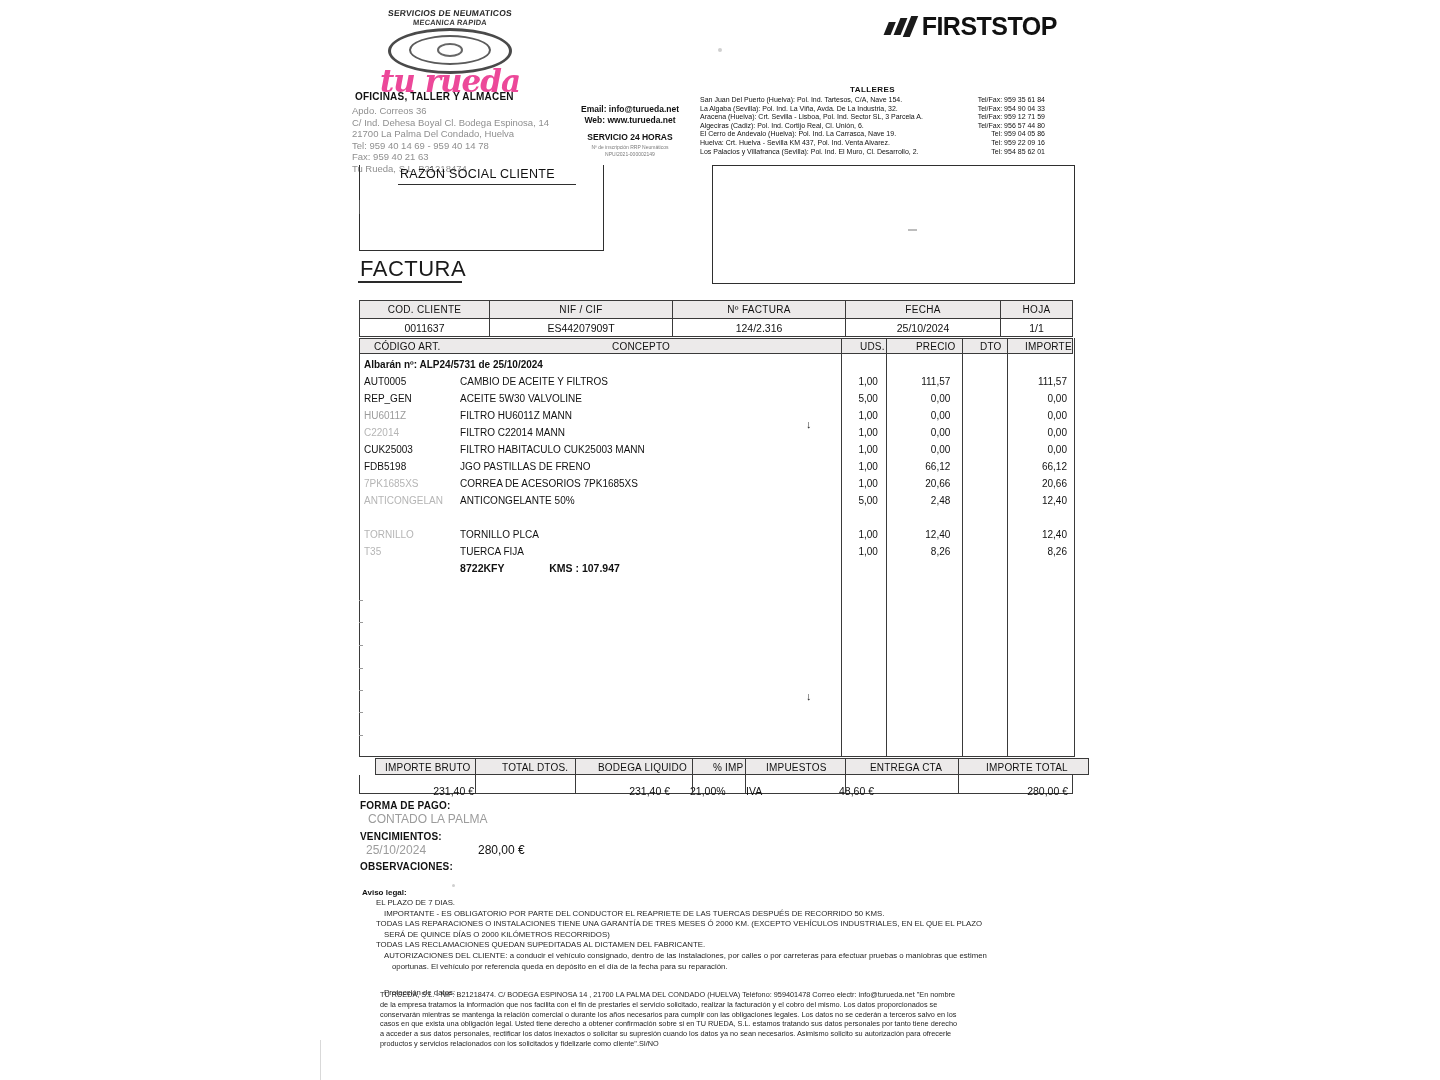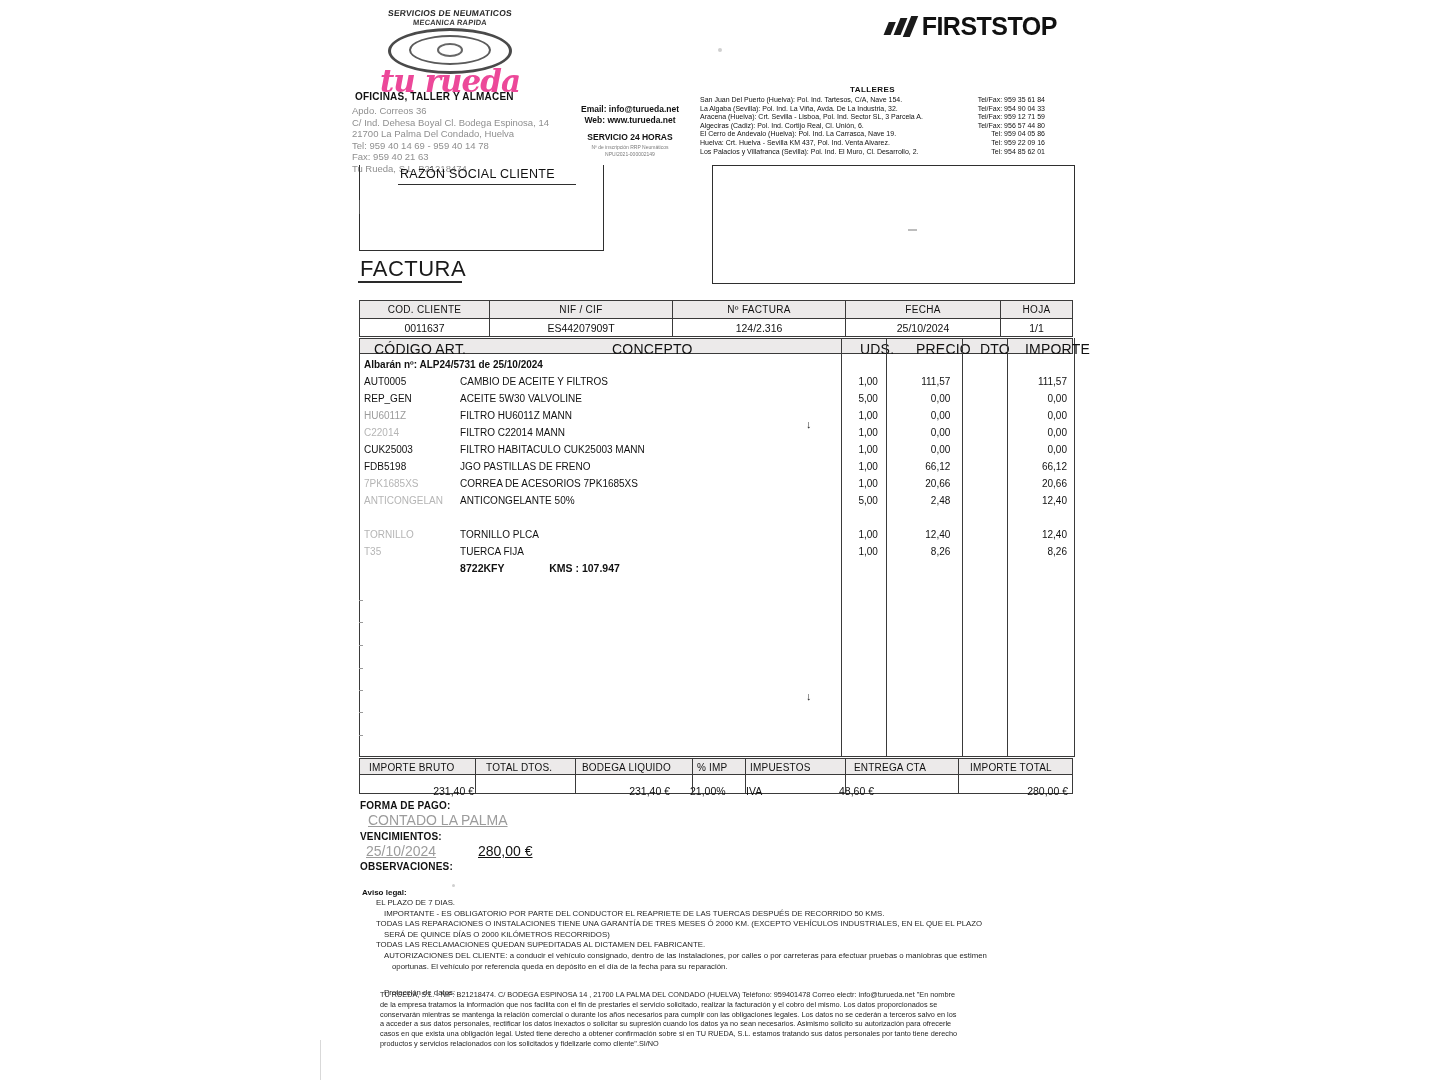--- a/index.html
+++ b/index.html
@@ -302,21 +302,21 @@
     top: 338px;
     width: 714px;
     height: 16px;
     background: #eceaea;
     border: 1px solid #3a3a3a;
     box-sizing: border-box;
   }
   .lines-head .cell {
     position: absolute;
     top: 2px;
-    font-size: 14px;
+    font-size: 10px;
     letter-spacing: .2px;
   }
   .vline {
     position: absolute;
     width: 1px;
     background: #3a3a3a;
     top: 338px;
     height: 418px;
   }
   .lines-table {
@@ -361,21 +361,21 @@
     position: absolute;
     left: 359px;
     width: 4px;
     height: 1px;
     background: #9a9a9a;
   }
 
   
   .totals-head {
     position: absolute;
-    left: 359px;
+    left: 375px;
     top: 758px;
     width: 714px;
     height: 17px;
     background: #eceaea;
     border: 1px solid #3a3a3a;
     box-sizing: border-box;
   }
   .totals-body {
     position: absolute;
     left: 359px;
@@ -407,22 +407,21 @@
 
   
   .pay-label {
     position: absolute;
     font-size: 10px;
     font-weight: bold;
     letter-spacing: .2px;
   }
   .pay-val {
     position: absolute;
-    font-size: 14px;
-    text-decoration: underline;
+    font-size: 12px;
   }
   .legal-title {
     position: absolute;
     left: 362px;
     top: 888px;
     font-size: 8px;
     font-weight: bold;
   }
   .legal {
     position: absolute;
@@ -747,19 +746,19 @@
     <div class="ind2">SERÁ DE QUINCE DÍAS O 2000 KILÓMETROS RECORRIDOS)</div>
     <div class="ind1">TODAS LAS RECLAMACIONES QUEDAN SUPEDITADAS AL DICTAMEN DEL FABRICANTE.</div>
     <div class="ind2">AUTORIZACIONES DEL CLIENTE: a conducir el vehículo consignado, dentro de las instalaciones, por calles o por carreteras para efectuar pruebas o maniobras que estimen</div>
     <div class="ind3">oportunas. El vehículo por referencia queda en depósito en el día de la fecha para su reparación.</div>
     <div class="ind2" style="margin-top:16px;font-weight:normal">Protección de datos:</div>
   </div>
   <div class="legal-small">
     <div>TU RUEDA, S.L. - NIF: B21218474. C/ BODEGA ESPINOSA 14 , 21700 LA PALMA DEL CONDADO (HUELVA) Teléfono: 959401478 Correo electr: info@turueda.net "En nombre</div>
     <div>de la empresa tratamos la información que nos facilita con el fin de prestarles el servicio solicitado, realizar la facturación y el cobro del mismo. Los datos proporcionados se</div>
     <div>conservarán mientras se mantenga la relación comercial o durante los años necesarios para cumplir con las obligaciones legales. Los datos no se cederán a terceros salvo en los</div>
+    <div>casos en que exista una obligación legal. Usted tiene derecho a obtener confirmación sobre si en TU RUEDA, S.L. estamos tratando sus datos personales por tanto tiene derecho</div>
     <div>a acceder a sus datos personales, rectificar los datos inexactos o solicitar su supresión cuando los datos ya no sean necesarios. Asimismo solicito su autorización para ofrecerle</div>
-    <div>casos en que exista una obligación legal. Usted tiene derecho a obtener confirmación sobre si en TU RUEDA, S.L. estamos tratando sus datos personales por tanto tiene derecho</div>
     <div>productos y servicios relacionados con los solicitados y fidelizarle como cliente".SI/NO</div>
   </div>
 
   <div class="scan-line"></div>
 </div>
 
 </body></html>

